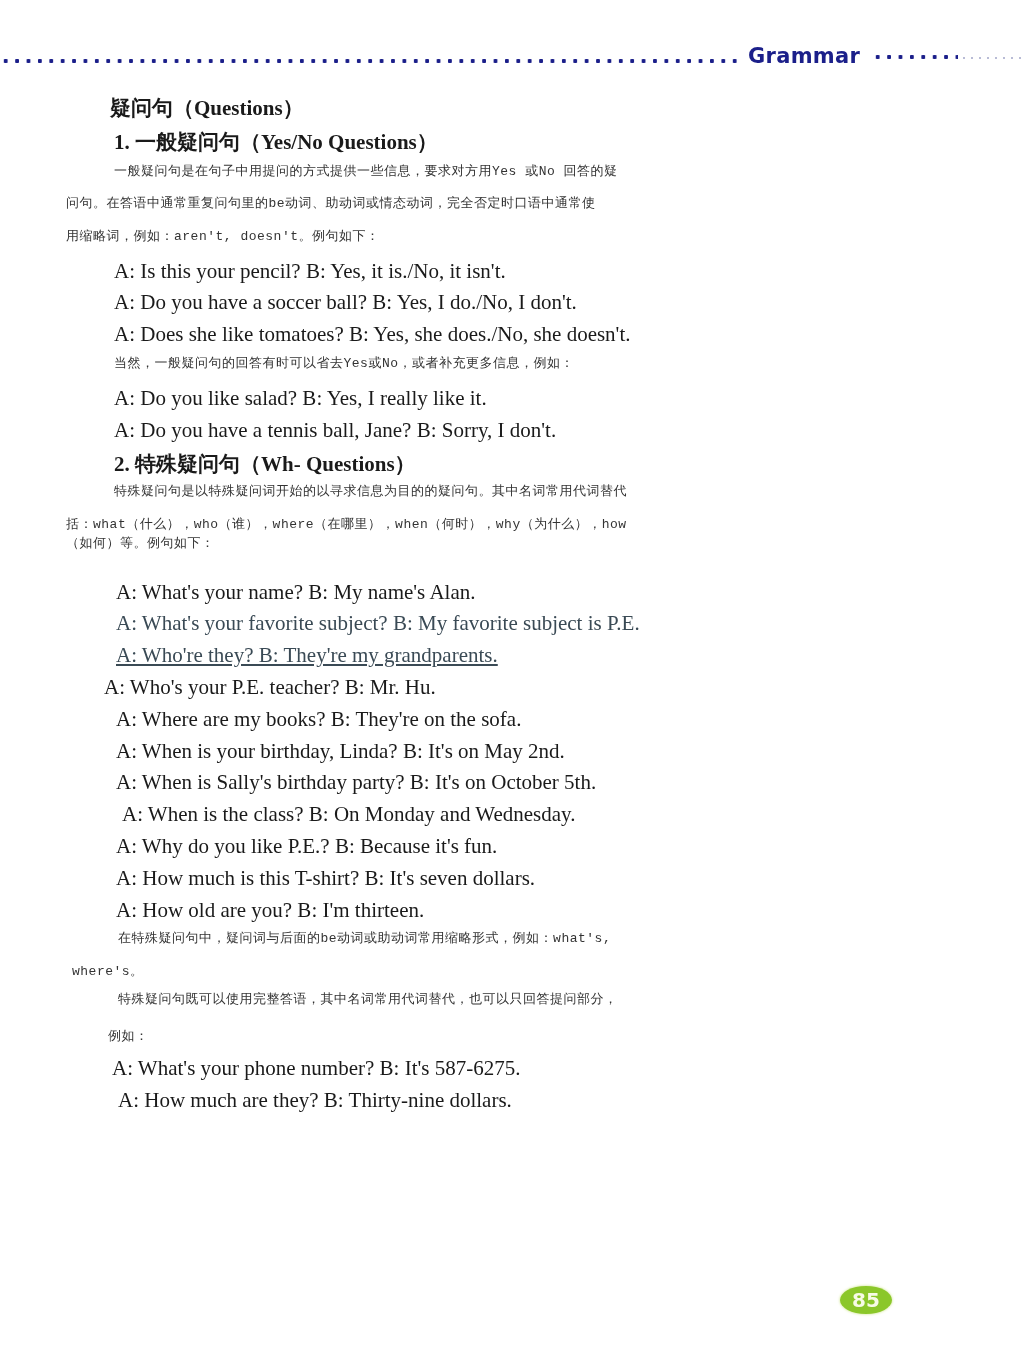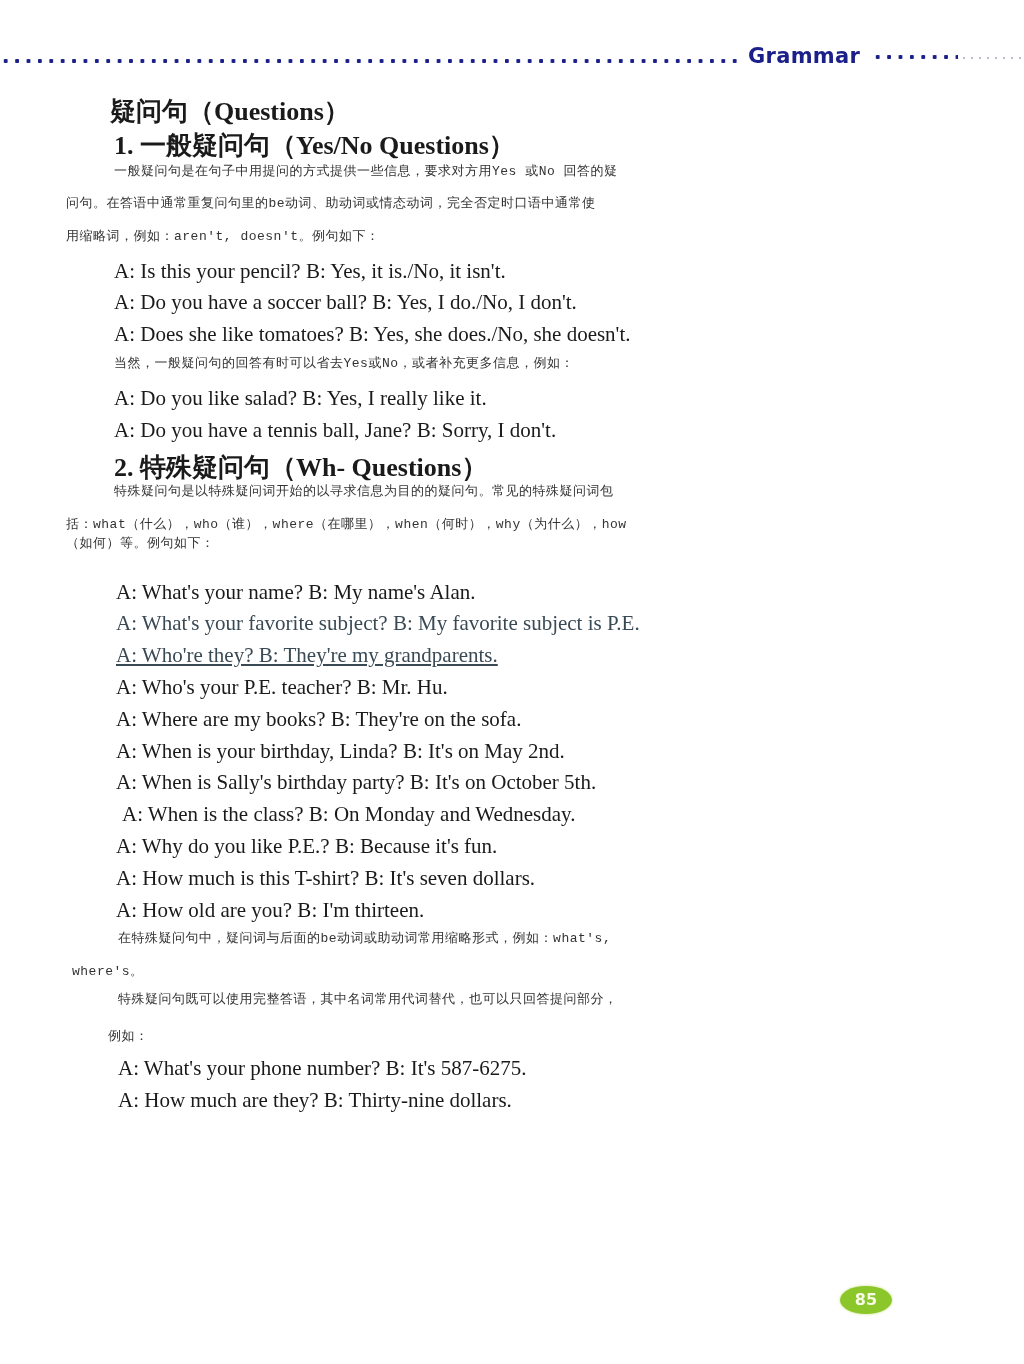--- a/index.html
+++ b/index.html
@@ -23,30 +23,30 @@
     position:absolute; left:872px; top:10px; width:86px; height:6px;
     background-image: radial-gradient(circle, #1b1f8a 2px, transparent 2.3px);
     background-size: 11.4px 6px; background-repeat: repeat-x;
   }
   .dots-faint {
     position:absolute; left:960px; top:12px; width:64px; height:4px;
     background-image: radial-gradient(circle, #b9bcd6 1px, transparent 1.4px);
     background-size: 8px 4px; background-repeat: repeat-x;
   }
   .line { position:absolute; white-space:nowrap; font-size:21px; }
-  .title { font-weight:bold; font-size:26px; }
+  .title { font-weight:bold; font-size:21px; }
   .cn { font-size:13px; color:#333; letter-spacing:0.5px;font-family:Liberation Mono, monospace; }
   .ex { font-size:21px; color:#1a1a1a; }
   .ex.faded { color:#3a4a55; }
   .page-num {
     position:absolute; left:840px; top:1286px; width:52px; height:28px;
     border-radius:50%; background:#8bc72a;
     box-shadow: 0 0 3px #c6e07a;
     color:#f7fbe6; font-family:"DejaVu Sans", sans-serif; font-weight:bold;
-    font-size:16px; text-align:center; line-height:28px;
+    font-size:20px; text-align:center; line-height:28px;
   }
 </style>
 </head>
 <body>
 
 <div class="header-row">
   <div class="dots-left"></div>
   <div class="header-title">Grammar</div>
   <div class="dots-right"></div>
   <div class="dots-faint"></div>
@@ -60,37 +60,37 @@
 <div class="line cn" style="left:66px; top:227px;">用缩略词，例如：aren't, doesn't。例句如下：</div>
 
 <div class="line ex" style="left:114px; top:259px;">A: Is this your pencil?  B: Yes, it is./No, it isn't.</div>
 <div class="line ex" style="left:114px; top:290px;">A: Do you have a soccer ball?  B: Yes, I do./No, I don't.</div>
 <div class="line ex" style="left:114px; top:322px;">A: Does she like tomatoes?  B: Yes, she does./No, she doesn't.</div>
 <div class="line cn" style="left:114px; top:354px;">当然，一般疑问句的回答有时可以省去Yes或No，或者补充更多信息，例如：</div>
 <div class="line ex" style="left:114px; top:386px;">A: Do you like salad?  B: Yes, I really like it.</div>
 <div class="line ex" style="left:114px; top:418px;">A: Do you have a tennis ball, Jane?  B: Sorry, I don't.</div>
 
 <div class="line title" style="left:114px; top:450px;">2.  特殊疑问句（Wh- Questions）</div>
-<div class="line cn" style="left:114px; top:482px;">特殊疑问句是以特殊疑问词开始的以寻求信息为目的的疑问句。常见的特殊疑问词包</div>
+<div class="line cn" style="left:114px; top:482px;">特殊疑问句是以特殊疑问词开始的以寻求信息为目的的疑问句。其中名词常用代词替代</div>
 <div class="line cn" style="left:66px; top:515px;">括：what（什么），who（谁），where（在哪里），when（何时），why（为什么），how</div>
 <div class="line cn" style="left:66px; top:534px;">（如何）等。例句如下：</div>
 
 <div class="line ex" style="left:116px; top:580px;">A: What's your name?  B: My name's Alan.</div>
 <div class="line ex faded" style="left:116px; top:611px;">A: What's your favorite subject?  B: My favorite subject is P.E.</div>
 <div class="line ex faded" style="left:116px; top:643px;text-decoration:underline;">A: Who're they?  B: They're my grandparents.</div>
-<div class="line ex" style="left:116px; top:675px;text-align:right;">A: Who's your P.E. teacher?  B: Mr. Hu.</div>
+<div class="line ex" style="left:104px; top:675px;text-align:right;">A: Who's your P.E. teacher?  B: Mr. Hu.</div>
 <div class="line ex" style="left:116px; top:707px;">A: Where are my books?  B: They're on the sofa.</div>
 <div class="line ex" style="left:116px; top:739px;">A: When is your birthday, Linda?  B: It's on May 2nd.</div>
 <div class="line ex" style="left:116px; top:770px;">A: When is Sally's birthday party?  B: It's on October 5th.</div>
 <div class="line ex" style="left:122px; top:802px;">A: When is the class?  B: On Monday and Wednesday.</div>
 <div class="line ex" style="left:116px; top:834px;">A: Why do you like P.E.?  B: Because it's fun.</div>
 <div class="line ex" style="left:116px; top:866px;">A: How much is this T-shirt?  B: It's seven dollars.</div>
 <div class="line ex" style="left:116px; top:898px;">A: How old are you?  B: I'm thirteen.</div>
 
 <div class="line cn" style="left:118px; top:929px;text-align:right;">在特殊疑问句中，疑问词与后面的be动词或助动词常用缩略形式，例如：what's,</div>
 <div class="line cn" style="left:72px; top:962px;">where's。</div>
 <div class="line cn" style="left:118px; top:990px;">特殊疑问句既可以使用完整答语，其中名词常用代词替代，也可以只回答提问部分，</div>
 <div class="line cn" style="left:72px; top:1027px;margin-left:36px;">例如：</div>
 
-<div class="line ex" style="left:118px; top:1056px;">A: What's your phone number?  B: It's 587-6275.</div>
+<div class="line ex" style="left:112px; top:1056px;">A: What's your phone number?  B: It's 587-6275.</div>
 <div class="line ex" style="left:118px; top:1088px;">A: How much are they?  B: Thirty-nine dollars.</div>
 
 <div class="page-num">85</div>
 
 </body></html>

